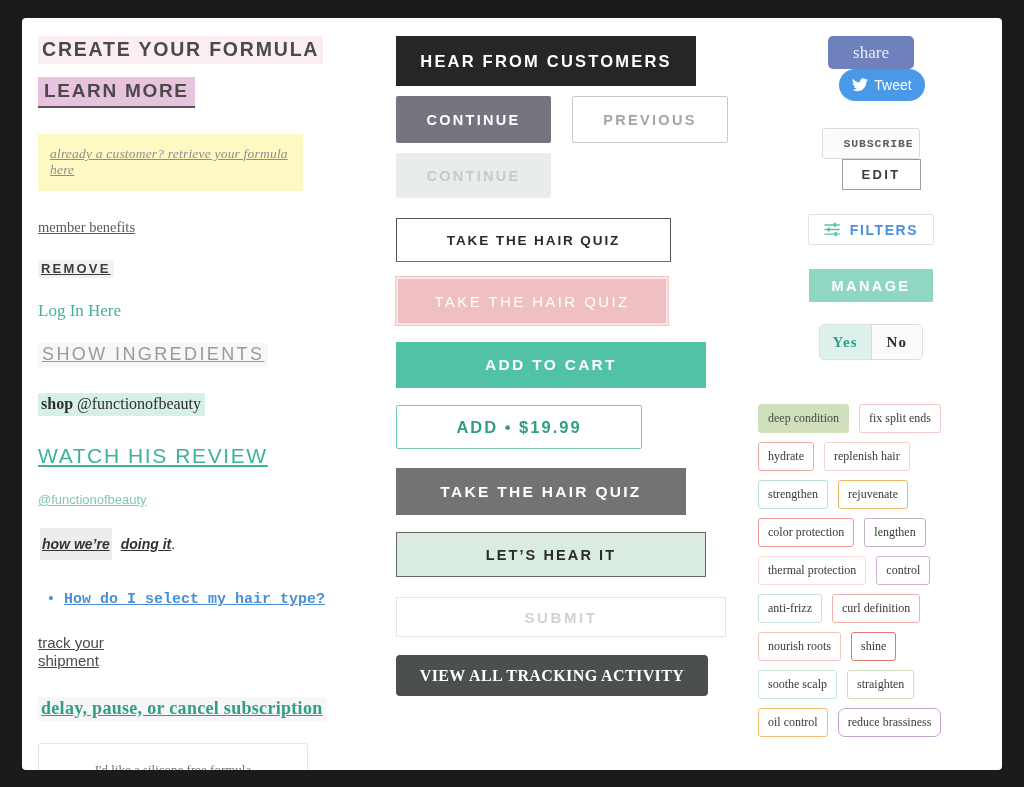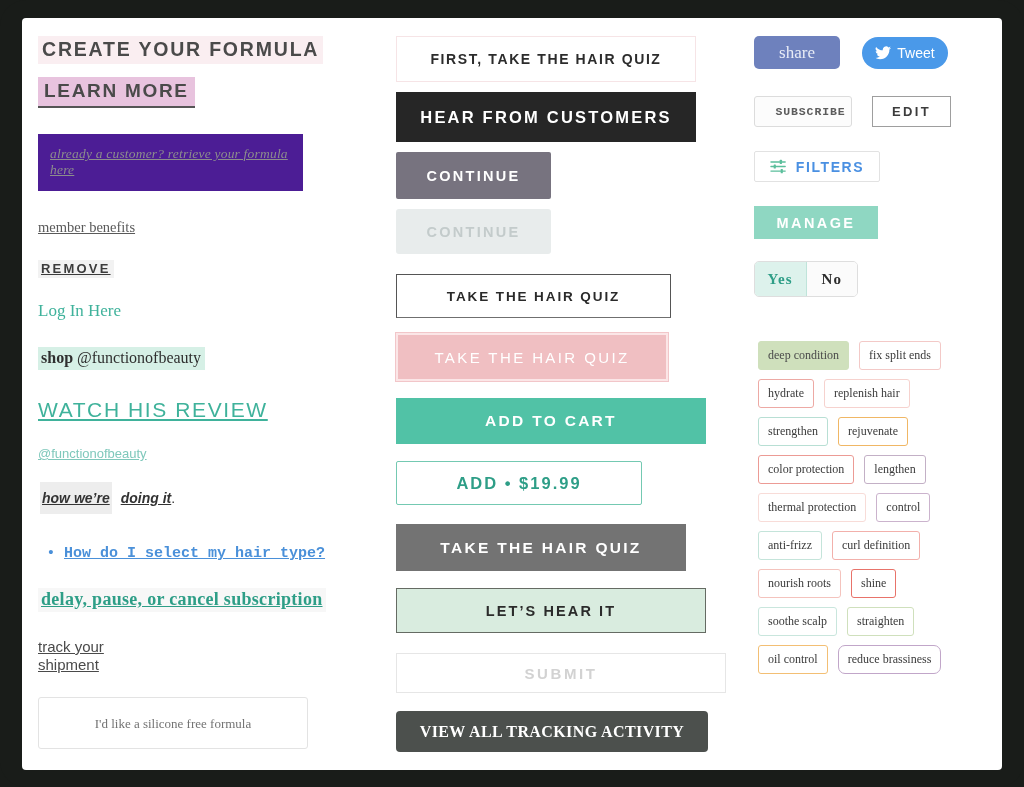--- a/index.html
+++ b/index.html
@@ -55,21 +55,21 @@
     font-weight: 600;
     color: #4a4a4a;
     background: #e8c3de;
     padding: 3px 6px 4px 6px;
     border-bottom: 2px solid #555;
     margin-top: 13px;
   }
   .lnk-retrieve {
     display: block;
     width: 265px;
-    background: #4c1d95;
+    background: #fef9c3;
     color: #8d8d8d;
     font-family: "Liberation Serif", serif;
     font-style: italic;
     font-size: 13.5px;
     text-decoration: underline;
     padding: 12px 10px 13px 12px;
     margin-top: 26px;
     letter-spacing: 0.2px;
   }
   .lnk-member {
@@ -309,21 +309,21 @@
     width: 312px; height: 41px;
     background: #4c504d;
     color: #ffffff;
     font-family: "Liberation Serif", serif;
     font-size: 16px; letter-spacing: 0.4px;
     border-radius: 4px;
     margin-top: 18px;
   }
 
   
-  .r-row { display: flex; align-items: center; }
+  .r-row { display: flex; align-items: center; flex-direction: column; }
   .btn-share {
     width: 86px; height: 33px;
     background: #6e81bd;
     color: #e8ecf6;
     border-radius: 5px;
     font-family: "Liberation Serif", serif;
     font-size: 17px; font-weight: 400;
     display: flex; align-items: center; justify-content: center;
   }
   .btn-tweet {
@@ -462,20 +462,23 @@
         </div>
 
         <div>
           <a class="lnk-remove">REMOVE</a>
         </div>
 
         <div>
           <a class="lnk-login">Log In Here</a>
         </div>
 
+        <div>
+          <a class="lnk-show">SHOW INGREDIENTS</a>
+        </div>
 
         <div>
           <a class="lnk-shop"><b>shop</b> <span>@functionofbeauty</span></a>
         </div>
 
         <div>
           <a class="lnk-watch">WATCH HIS REVIEW</a>
         </div>
 
         <div>
@@ -485,43 +488,43 @@
         <div class="how-row">
           <a class="lnk-how">how we’re</a><a class="lnk-doing">doing it</a><span class="lnk-doing-dot">.</span>
         </div>
 
         <div class="faq-row">
           <span class="faq-bullet">•</span>
           <a class="lnk-faq">How do I select my hair type?</a>
         </div>
 
         <div>
-          <a class="lnk-delay">delay, pause, or cancel subscription</a>
-        </div>
-
-        <div>
           <a class="lnk-track" style="white-space:pre-line">track your
 shipment</a>
         </div>
 
+        <div>
+          <a class="lnk-delay">delay, pause, or cancel subscription</a>
+        </div>
+
         <div class="silicone-card">
           <div class="silicone-title">I'd like a silicone free formula</div>
 
         </div>
       </div>
 
       <div class="col-mid">
         <div class="m-stack">
 
-          <div class="btn btn-first">FIRST, TAKE THE HAIR QUIZ</div>
 
           <div class="btn btn-hear">HEAR FROM CUSTOMERS</div>
 
           <div class="row-2">
             <div class="btn btn-continue">CONTINUE</div>
+            <div class="btn btn-previous">PREVIOUS</div>
           </div>
 
           <div class="btn btn-continue-dis">CONTINUE</div>
 
           <div class="btn btn-takequiz-out">TAKE THE HAIR QUIZ</div>
 
           <div class="btn btn-takequiz-pink">TAKE THE HAIR QUIZ</div>
 
           <div class="btn btn-addcart">ADD TO CART</div>
 

